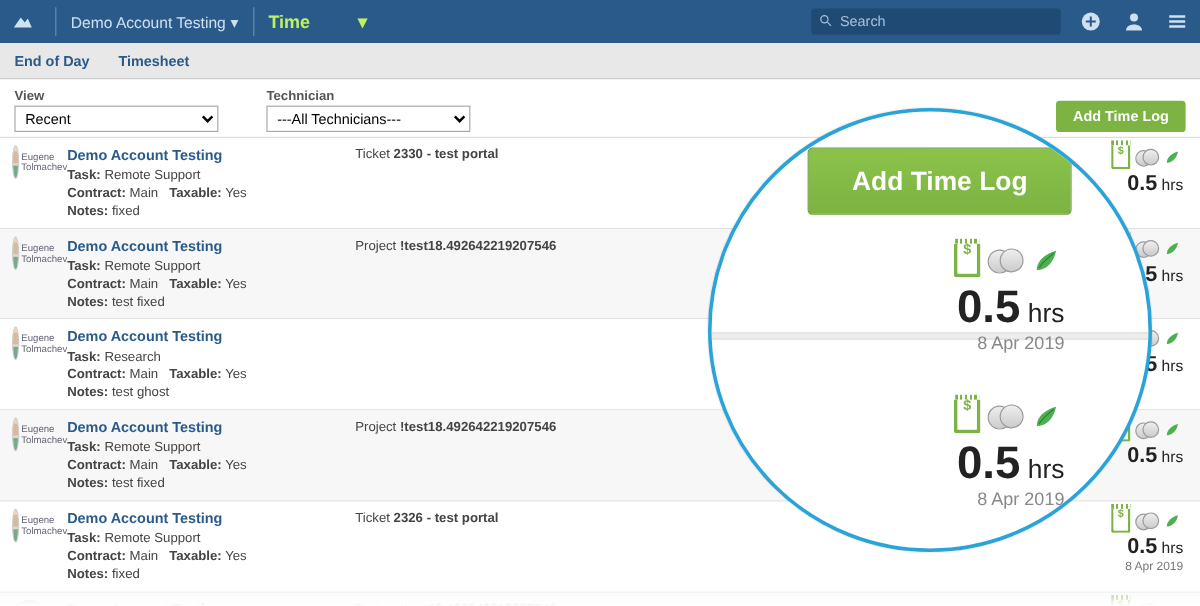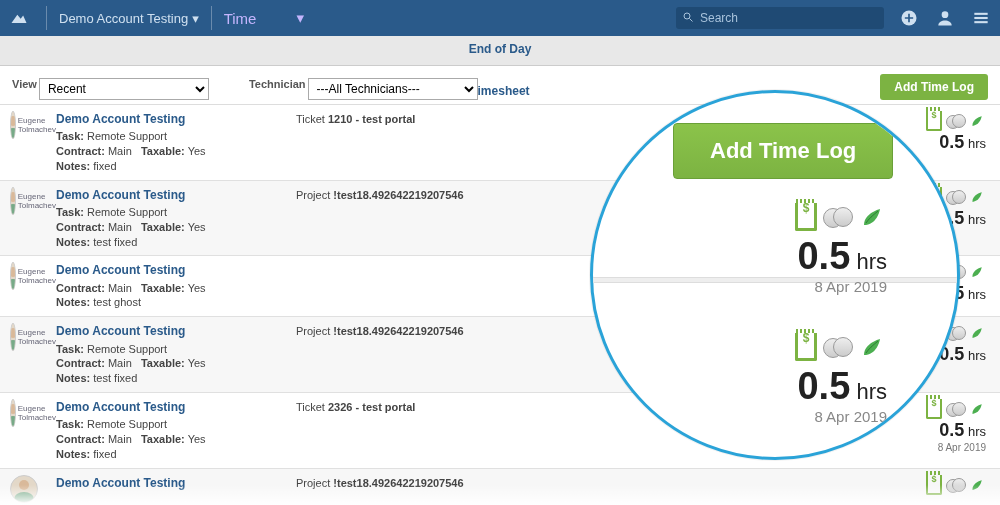--- a/index.html
+++ b/index.html
@@ -3,36 +3,36 @@
 <meta charset="utf-8">
 <style>
   * { box-sizing: border-box; margin: 0; padding: 0; }
   body { font-family: Arial, Helvetica, sans-serif; font-size: 12px; color: #333; background: #fff; width: 1000px; height: 505px; overflow: hidden; position: relative; }
 
   
   .topbar { background: #2a5a8a; height: 36px; display: flex; align-items: center; padding: 0 8px; color: #fff; }
   .topbar .logo { width: 22px; height: 22px; margin-right: 8px; display:flex; align-items:center; justify-content:center; }
   .topbar .sep { width:1px; height:24px; background: rgba(255,255,255,0.3); margin:0 8px; }
   .topbar .crumb { color: #cfe0f0; font-size:13px; padding:0 4px; cursor:pointer; display:flex; align-items:center; gap:4px;}
-  .topbar .crumb.main { font-weight:normal; color:#c4b5fd; font-size:15px;gap:40px;}
+  .topbar .crumb.main { font-weight:bold; color:#bef264; font-size:15px;gap:40px;}
   .topbar .spacer { flex:1; }
   .topbar .search { position:relative; }
   .topbar .search input { background:#1f4a74; border:none; border-radius:3px; padding:4px 6px 4px 24px; color:#fff; width:208px; font-size:12px;}
   .topbar .search input::placeholder{color:#a8c2db;}
   .topbar .search .sicon{position:absolute; left:6px; top:4px; color:#a8c2db;}
   .topbar .right-icons { display:flex; gap:14px; margin-left:14px; }
   .topbar .ricon { width:22px; height:22px; display:flex; align-items:center; justify-content:center; color:#cfe0f0; cursor:pointer;}
 
   
-  .subnav { background:#e8e8e8; border-bottom:1px solid #ccc; height:30px; display:flex; align-items:center; padding:0 8px; gap:16px;flex-direction:column;}
+  .subnav { background:#e8e8e8; border-bottom:1px solid #ccc; height:30px; display:flex; align-items:center; padding:0 8px; gap:16px;}
   .subnav .tab { color:#2a5a8a; font-weight:bold; font-size:12px; cursor:pointer; padding:6px 4px;}
 
   
   .filters { display:flex; gap:40px; padding:8px 12px 4px; align-items:flex-end; }
-  .filters .fgroup { display:flex; flex-direction:row; gap:2px; }
+  .filters .fgroup { display:flex; flex-direction:column; gap:2px; }
   .filters label { font-size:11px; color:#555; font-weight:bold; }
   .filters select { font-size:12px; padding:2px 4px; border:1px solid #aaa; background:#fff; min-width:170px;}
   .filters .addbtn-wrap { margin-left:auto; }
   .addbtn-small { background:#7cb342; color:#fff; border:none; border-radius:3px; padding:6px 14px; font-weight:bold; font-size:12px; cursor:pointer;}
 
   
   .list { border-top:1px solid #ddd; }
   .row { display:flex; align-items:flex-start; border-bottom:1px solid #e0e0e0; padding:6px 10px; background:#fff; }
   .row:nth-child(even){ background:#f7f7f7; }
   .row .avatar-col { width:46px; display:flex; flex-direction:row; align-items:center; font-size:8px; color:#667; gap:2px;}
@@ -157,21 +157,21 @@
       <div class="avatar"></div>
       <div>Eugene Tolmachev</div>
     </div>
     <div class="details">
       <div class="acct">Demo Account Testing</div>
       <div class="kv"><span class="k">Task:</span> <span>Remote Support</span></div>
       <div class="kv"><span class="k">Contract:</span> <span>Main</span>&nbsp;&nbsp;&nbsp;<span class="k">Taxable:</span> <span>Yes</span></div>
       <div class="kv"><span class="k">Notes:</span> <span>fixed</span></div>
     </div>
     <div class="ref">
-      <span class="k">Ticket</span> <span class="v">1210 - test portal</span>
+      <span class="k">Ticket</span> <span class="v">2330 - test portal</span>
     </div>
     <div class="right">
       <div class="icons">
         <div class="receipt">
             <span class="d">$</span>
           </div>
         <div class="coins"></div>
         <div class="leaf"><svg viewBox="0 0 24 24">
               <path d="M4 20 C4 8 20 4 20 4 C20 4 18 18 6 20 Z" fill="#4caf50"></path>
             </svg></div>
@@ -208,20 +208,21 @@
 
     </div>
     </div>
     <div class="row">
     <div class="avatar-col">
       <div class="avatar"></div>
       <div>Eugene Tolmachev</div>
     </div>
     <div class="details">
       <div class="acct">Demo Account Testing</div>
+      <div class="kv"><span class="k">Task:</span> <span>Research</span></div>
       <div class="kv"><span class="k">Contract:</span> <span>Main</span>&nbsp;&nbsp;&nbsp;<span class="k">Taxable:</span> <span>Yes</span></div>
       <div class="kv"><span class="k">Notes:</span> <span>test ghost</span></div>
     </div>
     <div class="ref">
       
     </div>
     <div class="right">
       <div class="icons">
         <div class="receipt">
             <span class="d">$</span>

